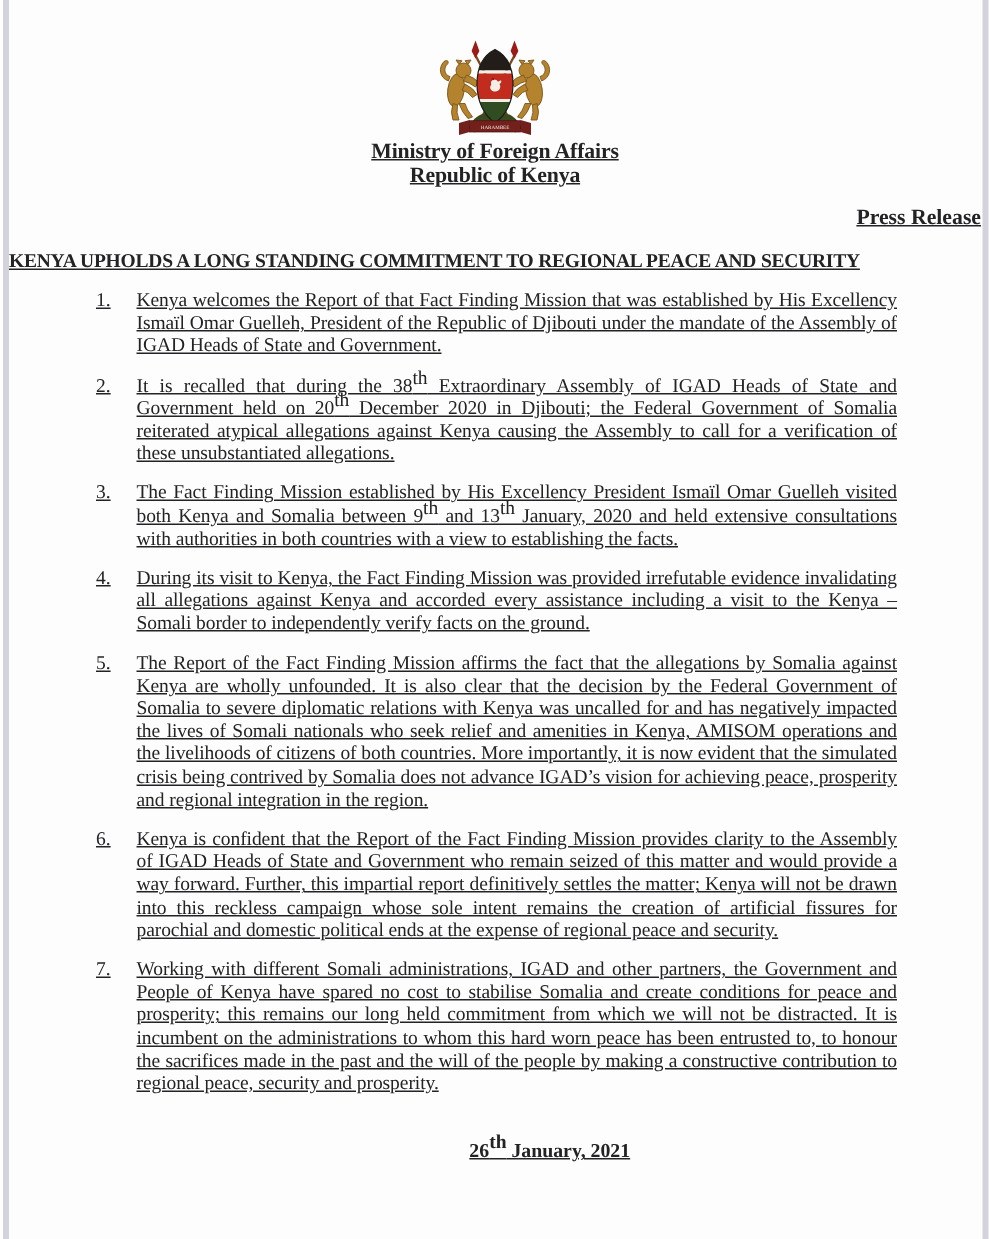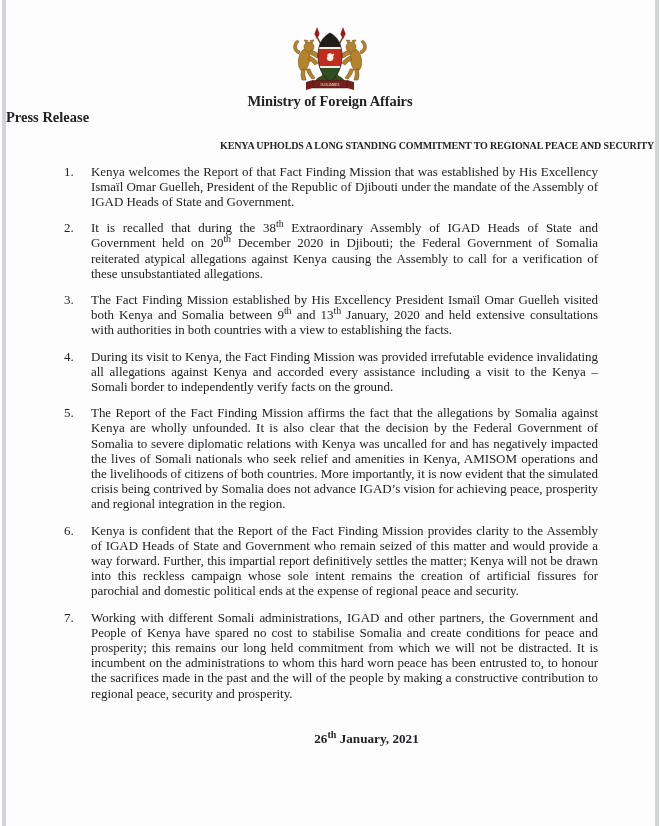--- a/index.html
+++ b/index.html
@@ -13,30 +13,31 @@
   }
   .scan-edge{position:absolute;top:0;width:4px;height:826px;background:#d3d3dc;}
   .scan-edge.left{left:2px;}
   .scan-edge.right{right:1px;}
   .page{
     position:absolute;left:6px;top:0;
     width:648px;height:826px;
     background:#fdfdfe;
     box-sizing:border-box;
     padding-top:26px;
+    text-decoration:underline;
   }
   .emblem{display:block;margin:0 auto;width:88px;height:66px;}
   .header-text{text-align:center;margin-top:2px;font-weight:bold;font-size:14.5px;line-height:15.5px;letter-spacing:-0.1px;}
-  .press-release{text-align:left;font-weight:bold;font-size:14.5px;line-height:15px;}
-  .doc-title{text-align:right;margin-top:13px;font-weight:bold;font-size:10px;line-height:15px;letter-spacing:-0.15px;}
+  .press-release{text-align:right;margin-top:13px;font-weight:bold;font-size:14.5px;line-height:15px;}
+  .doc-title{text-align:left;margin-top:13px;font-weight:bold;font-size:13px;line-height:15px;letter-spacing:-0.15px;}
   .para-list{margin-top:11px;padding-left:58px;padding-right:56px;}
   .para{display:flex;margin-bottom:11px;}
   .para-num{width:27px;flex:0 0 27px;font-size:13px;line-height:15.2px;}
   .para-text{flex:1;font-size:13px;line-height:15.2px;text-align:justify;letter-spacing:-0.05px;}
-  .para-text sup, .footer sup{font-size:10px;line-height:0;vertical-align:super;}
+  .para-text sup, .footer sup{font-size:13px;line-height:0;vertical-align:super;}
   .footer{margin-top:30px;margin-left:73px;font-weight:bold;font-size:13.2px;line-height:15.2px;text-align:center;}
 </style>
 </head>
 <body>
 
 <div class="viewport">
   <div class="scan-edge left"></div>
   <div class="scan-edge right"></div>
 
   <div class="page">
@@ -98,20 +99,21 @@
       <g>
         <path d="M20,56 L27,54 L27,62 L20,64 Z" fill="#731f1c"></path>
         <path d="M68,56 L61,54 L61,62 L68,64 Z" fill="#731f1c"></path>
         <rect x="27" y="54.5" width="34" height="7.5" fill="#731f1c" stroke="#4d1210" stroke-width="0.5"></rect>
         <text x="44" y="60.2" font-size="3.4" fill="#f3efe6" text-anchor="middle" font-family="Liberation Serif, serif">HARAMBEE</text>
       </g>
     </svg>
 
     <div class="header-text">
       <div>Ministry of Foreign Affairs</div>
+      <div>Republic of Kenya</div>
     </div>
 
     <div class="press-release">Press Release</div>
 
     <div class="doc-title">KENYA UPHOLDS A LONG STANDING COMMITMENT TO REGIONAL PEACE AND SECURITY</div>
 
     <div class="para-list" id="para-list">
         <div class="para">
           <div class="para-num">1.</div>
           <div class="para-text">Kenya welcomes the Report of that Fact Finding Mission that was established by His Excellency Ismaïl Omar Guelleh, President of the Republic of Djibouti under the mandate of the Assembly of IGAD Heads of State and Government.</div>

